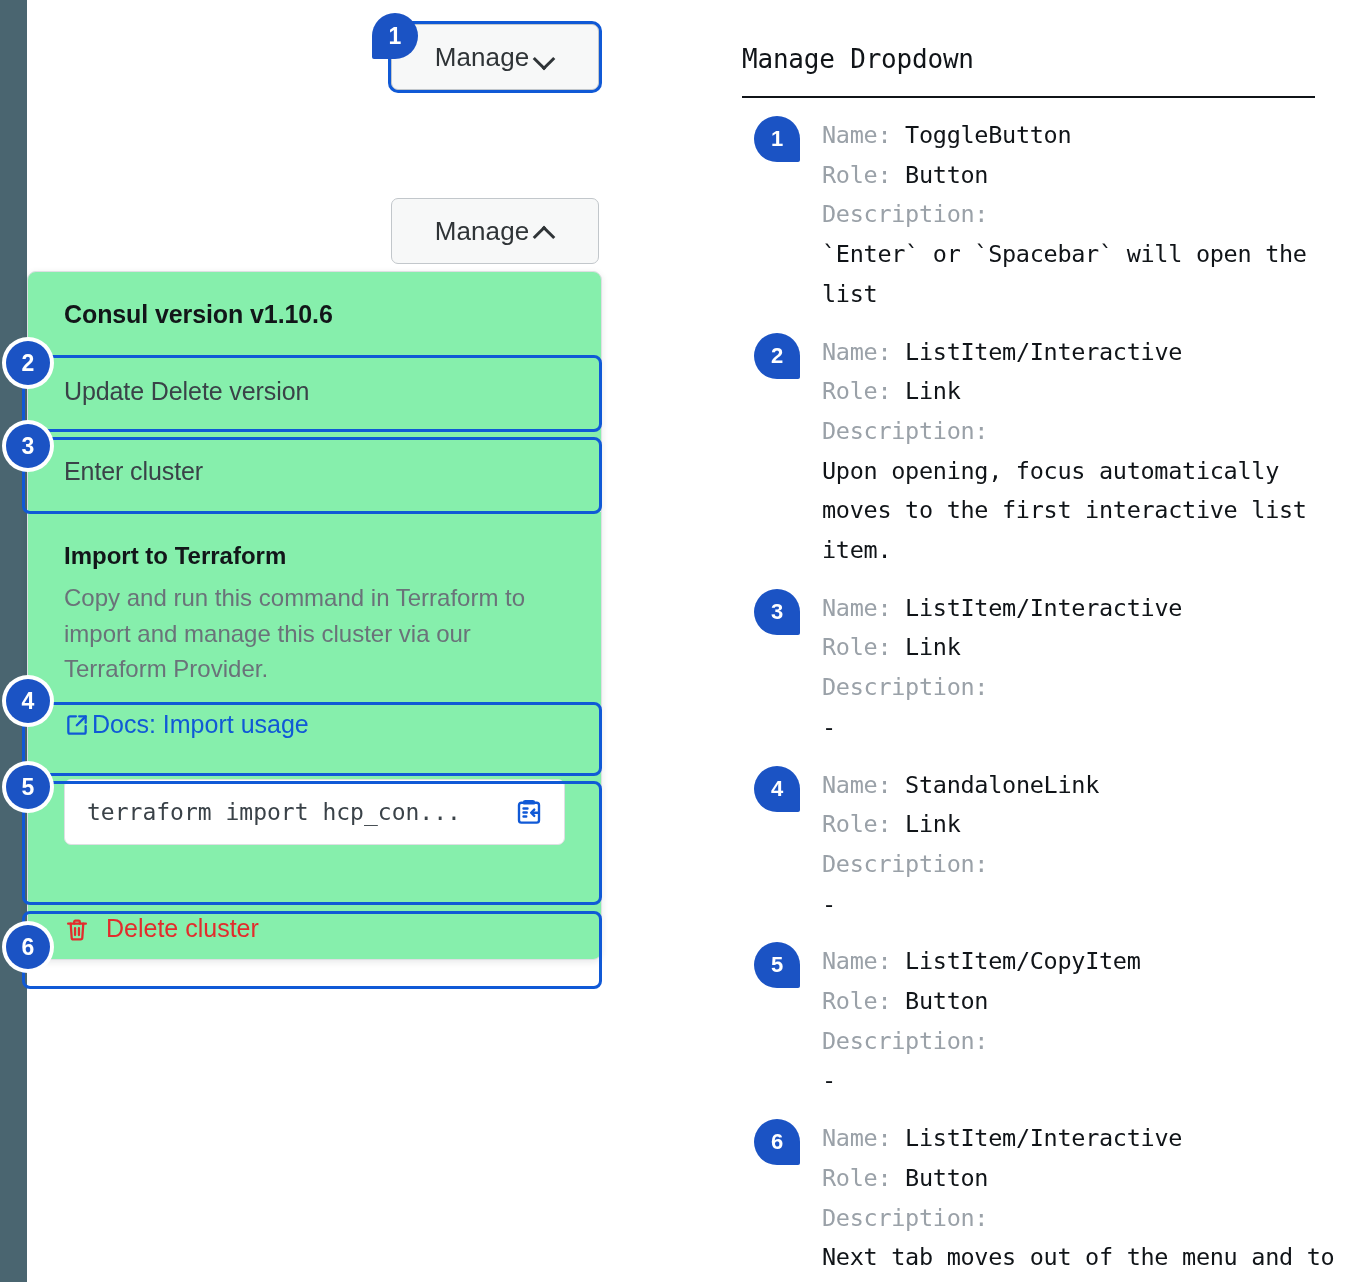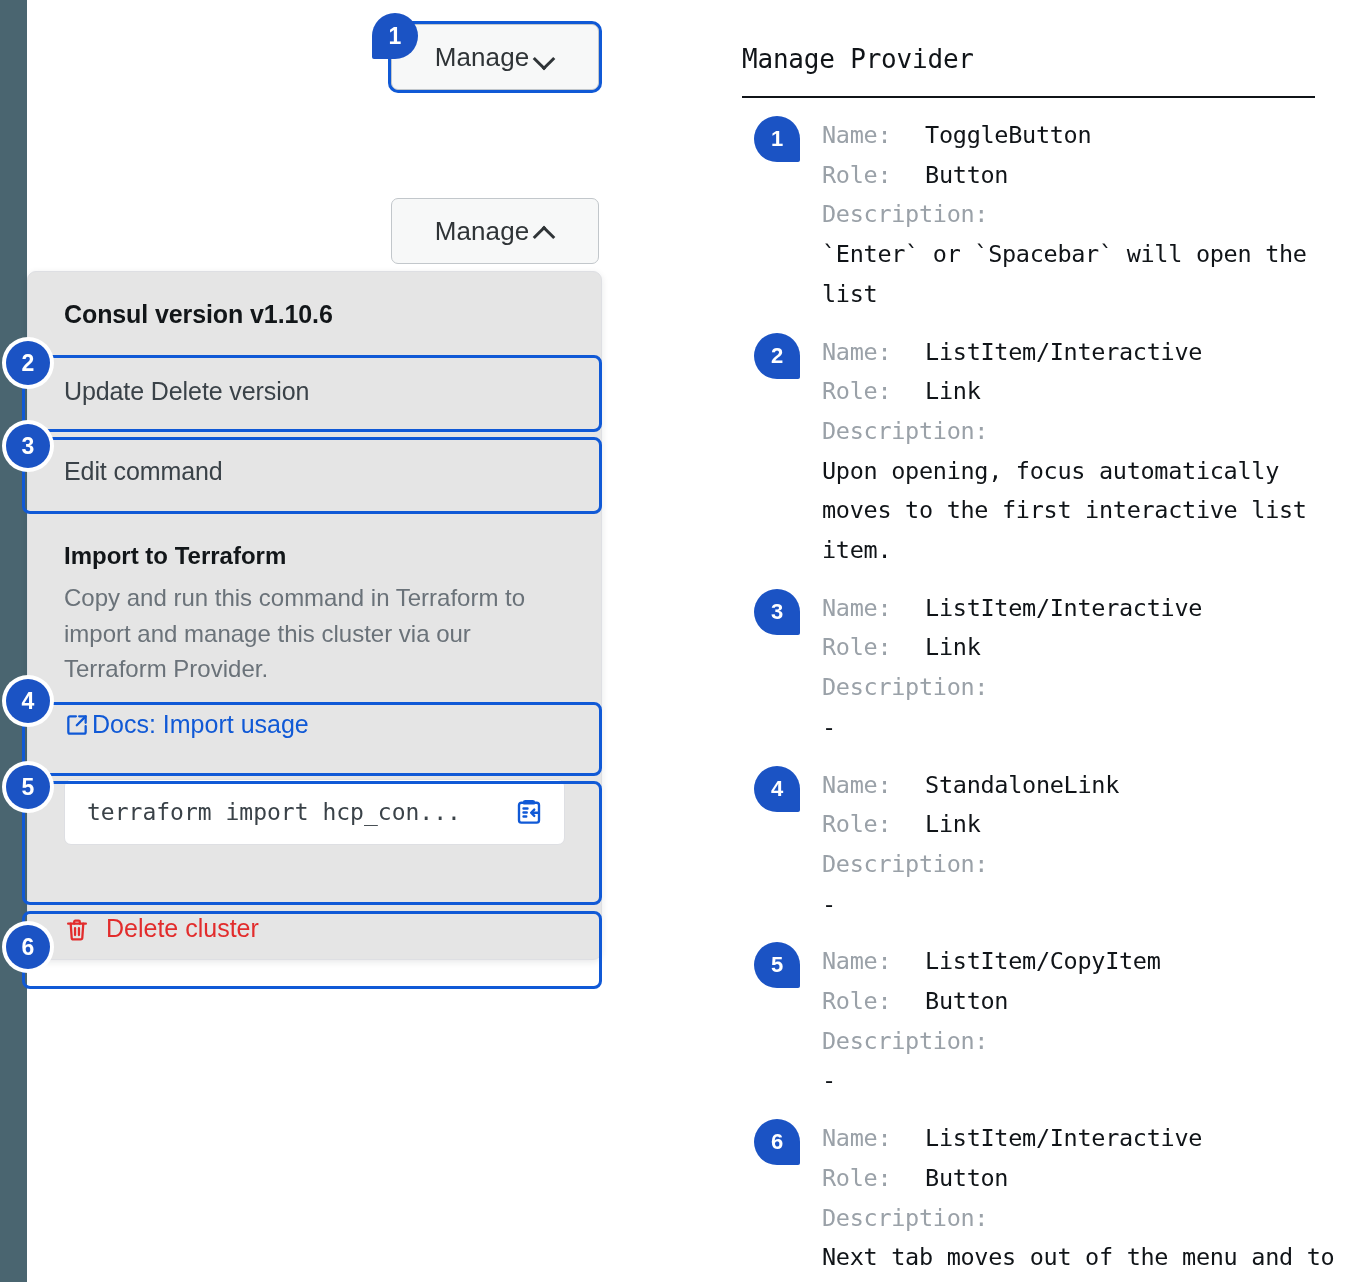--- a/index.html
+++ b/index.html
@@ -71,21 +71,21 @@
   .chev.up::before {
     top: 8px;
     transform: rotate(-135deg);
   }
 
   
   #dropdown-panel {
     position: absolute;
     left: 27px; top: 271px;
     width: 575px;
-    background: #e5e5e5;
+    background: #86efac;
     border: 1px solid #dedfe3;
     border-radius: 9px;
     box-shadow: 0 2px 7px rgba(20,30,40,0.10);
     padding: 0;
   }
   .dd-header {
     padding: 28px 36px 22px 36px;
     font-size: 25px;
     font-weight: 700;
     color: #121619;
@@ -243,21 +243,21 @@
   }
   .legend-text {
     flex: 1 1 auto;
     font-family: "DejaVu Sans Mono", monospace;
     font-size: 23.5px;
     line-height: 1.69;
     color: #101418;
     letter-spacing: -0.3px;
   }
   .lbl { color: #9aa1a8; }
-  .val { color: #101418; margin-left: 20px; }
+  .val { color: #101418; }
   .desc { color: #101418; display:block; }
 
   svg { display: block; }
 </style>
 </head>
 <body>
 
 <div id="left-rail"></div>
 
 <div id="mock-panel">
@@ -275,21 +275,21 @@
 
   <div id="dropdown-panel">
 
     <div class="dd-header">Consul version v1.10.6</div>
 
     <div class="dd-item">
       <span>Update Delete version</span>
     </div>
 
     <div class="dd-item">
-      <span>Edit command</span>
+      <span>Enter cluster</span>
     </div>
 
     <div class="dd-sep"></div>
 
     <div class="tf-section-title">Import to Terraform</div>
     <div class="tf-section-body">Copy and run this command in Terraform to import and manage this cluster via our Terraform Provider.</div>
 
     <div class="dd-link">
       <span>
         <svg width="26" height="26" viewBox="0 0 24 24" fill="none" stroke="#1059d6" stroke-width="2.1" stroke-linecap="round" stroke-linejoin="round">
@@ -338,21 +338,21 @@
   <div class="focus-ring" style="left:22px; top:911px; width:580px; height:78px;"></div>
 
   <div class="badge-round" style="left:6px; top:341px;">2</div>
   <div class="badge-round" style="left:6px; top:424px;">3</div>
   <div class="badge-round" style="left:6px; top:679px;">4</div>
   <div class="badge-round" style="left:6px; top:765px;">5</div>
   <div class="badge-round" style="left:6px; top:925px;">6</div>
 </div>
 
 <div id="legend">
-  <div id="legend-title">Manage Provider</div>
+  <div id="legend-title">Manage Dropdown</div>
   <div id="legend-rule"></div>
 
   <div id="legend-rows">
       <div class="legend-row">
         <div class="legend-badge-col">
           <div class="badge-drop-br">1</div>
         </div>
         <div class="legend-text">
           <div><span class="lbl">Name:</span> <span class="val">ToggleButton</span></div>
           <div><span class="lbl">Role:</span> <span class="val">Button</span></div>

